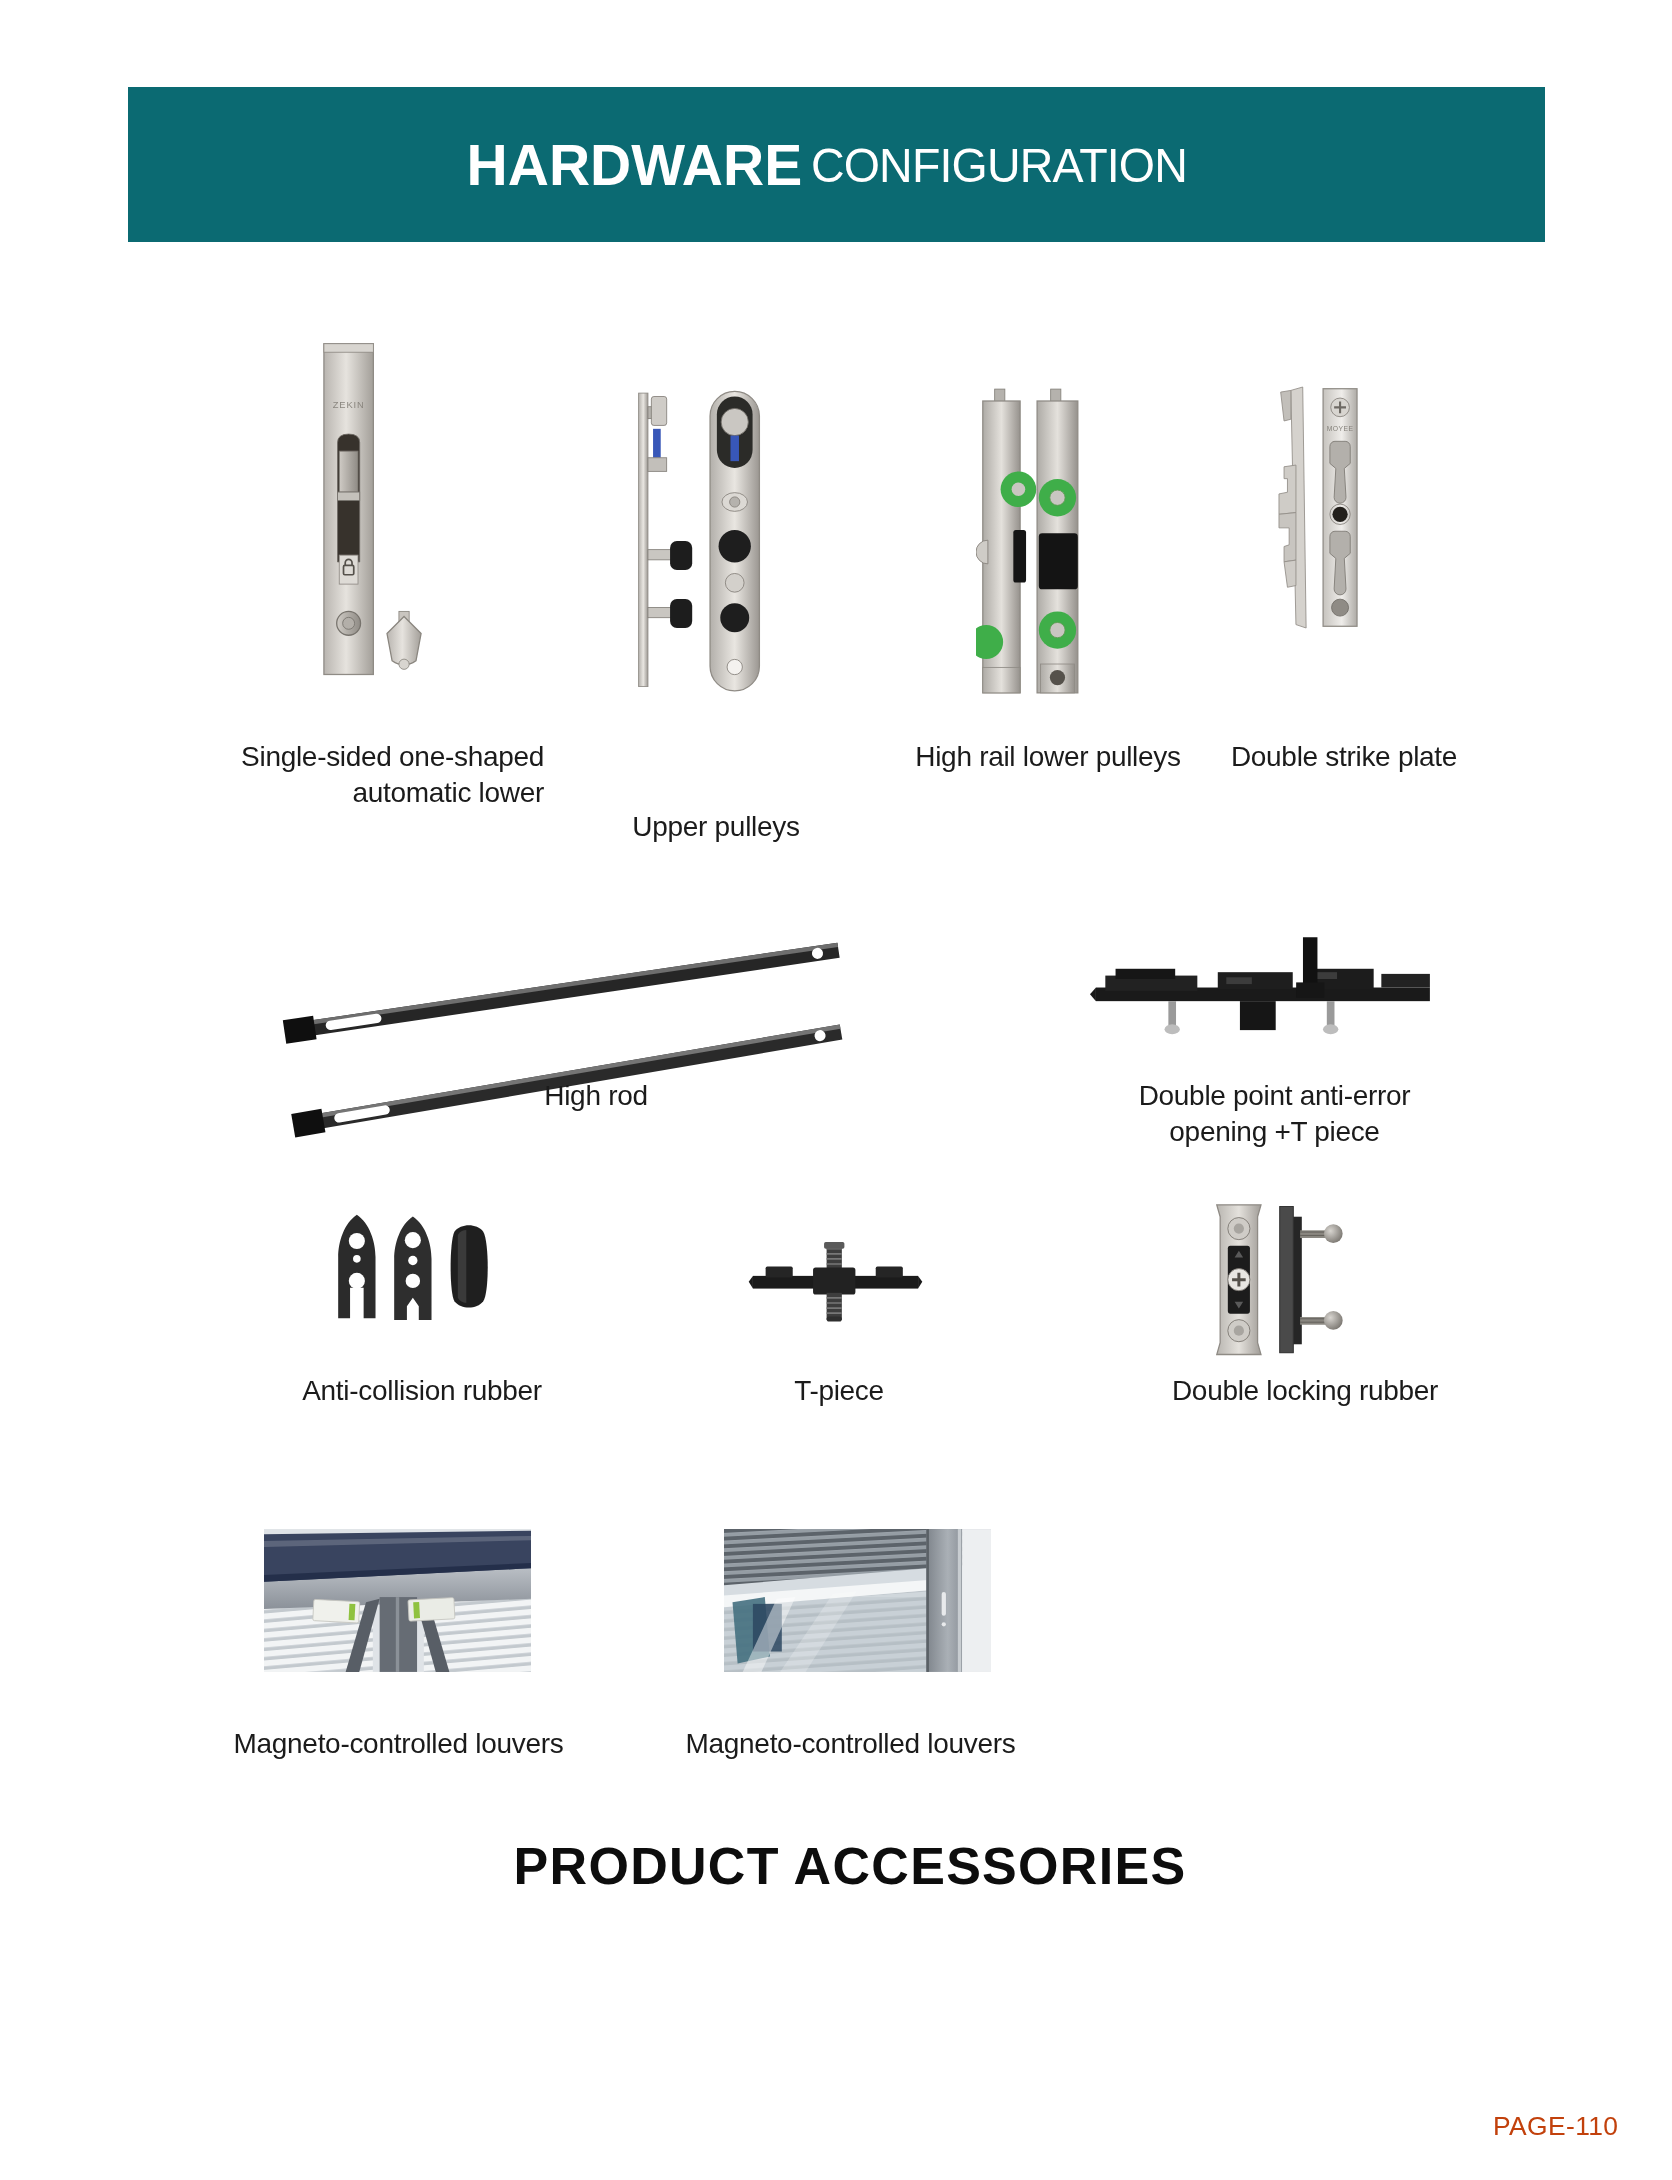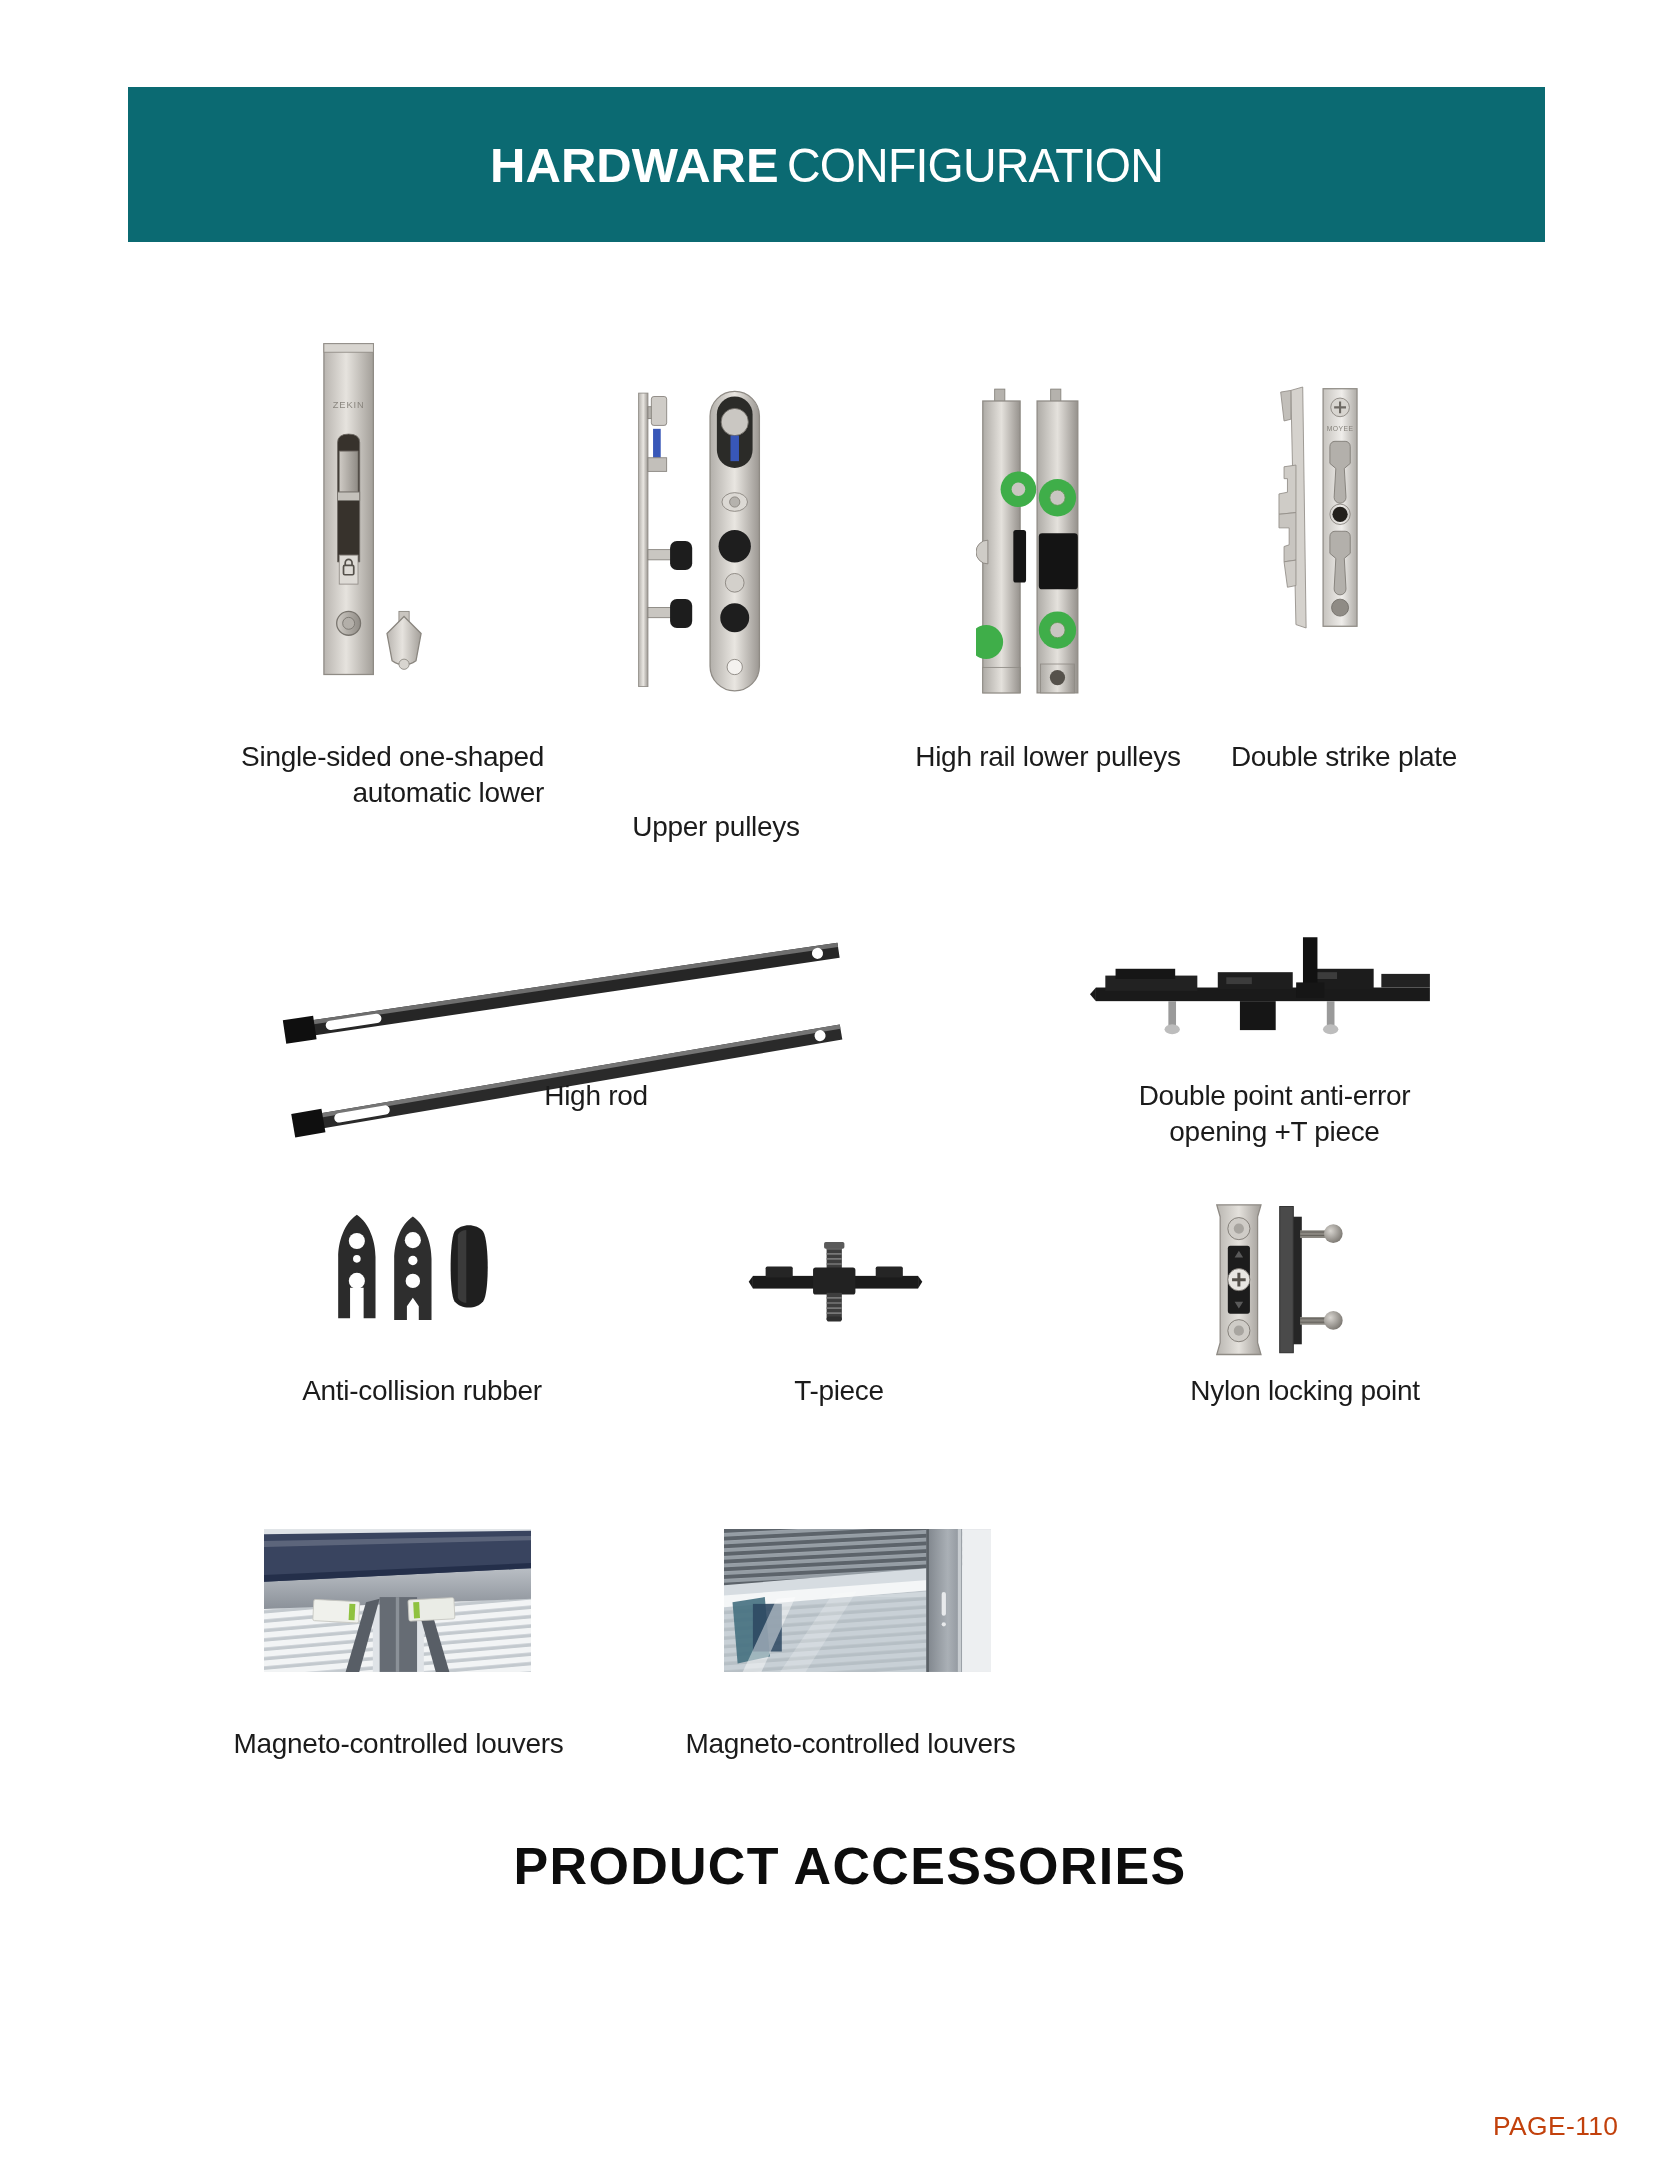--- a/index.html
+++ b/index.html
@@ -6,21 +6,21 @@
   #page{
     position:relative;width:1672px;height:2181px;background:#ffffff;
     font-family:"Liberation Sans", sans-serif;overflow:hidden;
   }
   .abs{position:absolute;}
   
   #banner{
     left:128px;top:87px;width:1417px;height:155px;background:#0b6a72;
     display:flex;align-items:center;justify-content:center;
   }
-  #banner .t-bold{color:#fff;font-size:49px;font-weight:700;letter-spacing:0px;}
+  #banner .t-bold{color:#fff;font-size:57px;font-weight:700;letter-spacing:0px;}
   #banner .t-light{color:#fff;font-size:49px;font-weight:400;letter-spacing:-0.9px;
     display:inline-block;transform:scaleX(.95);transform-origin:left center;margin-left:8.5px;}
   
   .caption{
     color:#1b1b1b;font-size:28px;line-height:36px;text-align:center;
     letter-spacing:-0.3px;font-weight:400;
   }
   
   #section-title{
     left:14px;top:1836px;width:1672px;text-align:center;color:#0d0d0d;
@@ -292,21 +292,21 @@
     </svg>
   </figure>
 
   <div class="abs caption" style="left:273px;top:1373px;width:298px;">
     <div>Anti-collision rubber</div>
   </div>
   <div class="abs caption" style="left:754px;top:1373px;width:170px;">
     <div>T-piece</div>
   </div>
   <div class="abs caption" style="left:1156px;top:1373px;width:298px;">
-    <div>Nylon locking point</div>
+    <div>Double locking rubber</div>
   </div>
 
   <figure class="abs" style="left:264px;top:1529px;width:267px;height:143px;">
     <svg width="267" height="143" viewBox="0 0 314 168">
       <defs>
         <pattern id="blA" width="12" height="11" patternUnits="userSpaceOnUse" patternTransform="rotate(-5)">
           <rect width="12" height="7" fill="#f2f4f5"></rect>
           <rect y="7" width="12" height="4" fill="#c3c9ce"></rect>
         </pattern>
         <linearGradient id="grayband" x1="0" y1="0" x2="0" y2="1">

